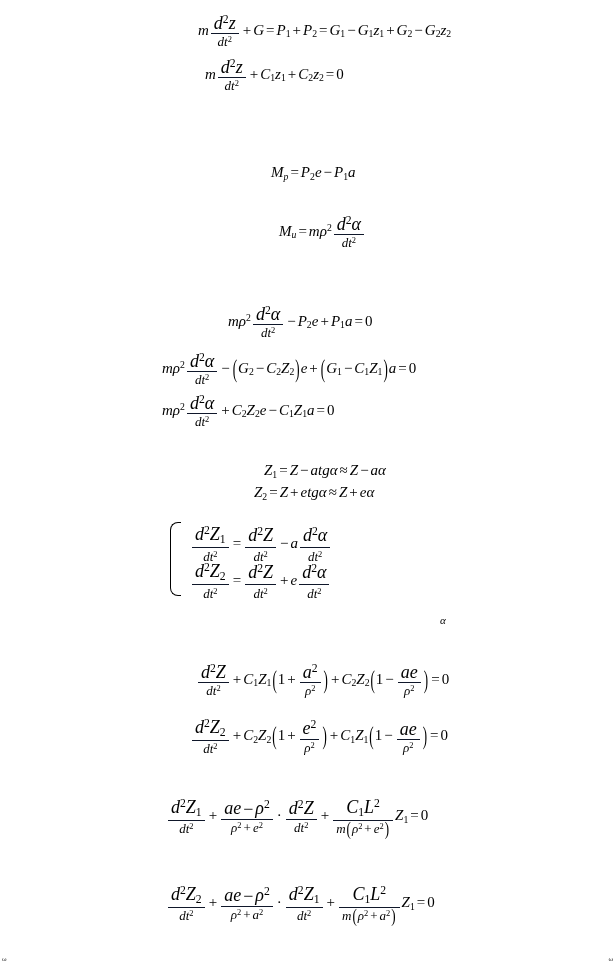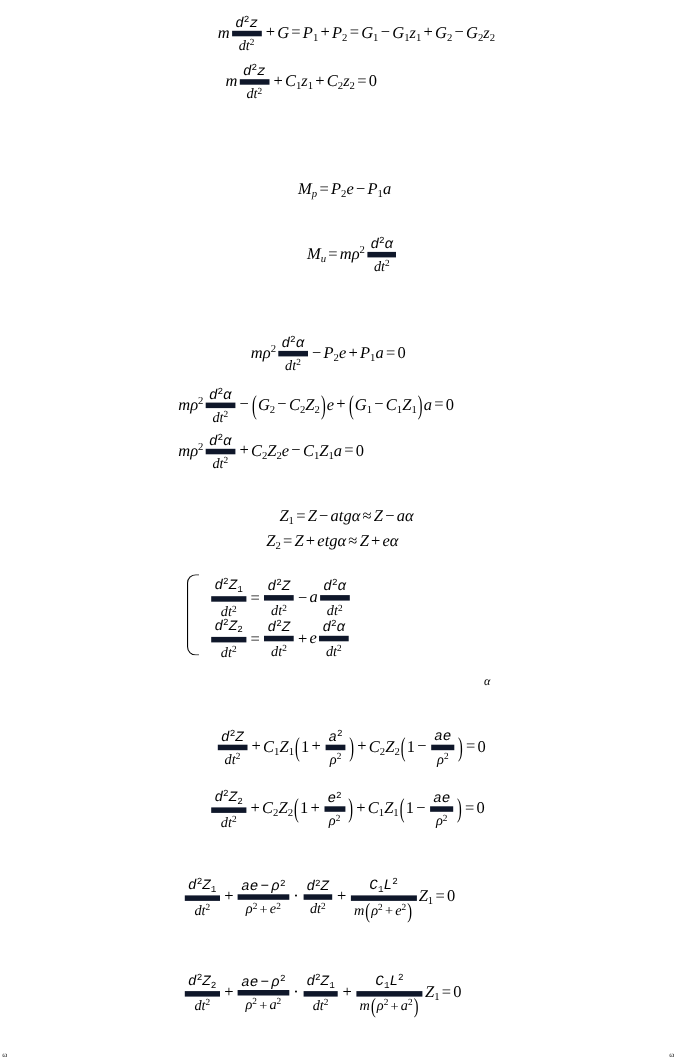--- a/index.html
+++ b/index.html
@@ -37,26 +37,25 @@
   .frac {
     display: inline-block;
     vertical-align: middle;
     text-align: center;
     position: relative;
     margin: 0 2px;
   }
   .frac .num {
     display: block;
     padding: 0 3px 1px 3px;
-    font-size: 13px;
-    font-family: Liberation Mono, monospace;
+    font-size: 18px;
   }
   .frac .den {
     display: block;
-    border-top: 5px solid #0f172a;
+    border-top: 1px solid #0f172a;
     padding: 1px 3px 0 3px;
     font-size: 13px;
   }
   sub {
     font-size: 0.65em;
     vertical-align: -0.28em;
     font-style: normal;
   }
   sup {
     font-size: 0.65em;
@@ -142,25 +141,25 @@
   </div>
 
   <div class="eq" style="left:162px; top:352px;">
     <span class="var">m</span><span class="var">ρ</span><sup>2</sup><span class="frac"><span class="num"><span class="var">d</span><sup>2</sup><span class="var">α</span></span><span class="den"><span class="var">dt</span><sup>2</sup></span></span><span class="op">−</span><span class="paren">(</span><span class="var">G</span><sub>2</sub><span class="op">−</span><span class="var">C</span><sub>2</sub><span class="var">Z</span><sub>2</sub><span class="paren">)</span><span class="var">e</span><span class="op">+</span><span class="paren">(</span><span class="var">G</span><sub>1</sub><span class="op">−</span><span class="var">C</span><sub>1</sub><span class="var">Z</span><sub>1</sub><span class="paren">)</span><span class="var">a</span><span class="op">=</span><span class="up">0</span>
   </div>
 
   <div class="eq" style="left:162px; top:394px;">
     <span class="var">m</span><span class="var">ρ</span><sup>2</sup><span class="frac"><span class="num"><span class="var">d</span><sup>2</sup><span class="var">α</span></span><span class="den"><span class="var">dt</span><sup>2</sup></span></span><span class="op">+</span><span class="var">C</span><sub>2</sub><span class="var">Z</span><sub>2</sub><span class="var">e</span><span class="op">−</span><span class="var">C</span><sub>1</sub><span class="var">Z</span><sub>1</sub><span class="var">a</span><span class="op">=</span><span class="up">0</span>
   </div>
 
-  <div class="eq" style="left:254px; top:463px;">
+  <div class="eq" style="left:264px; top:463px;">
     <span class="var">Z</span><sub>1</sub><span class="op">=</span><span class="var">Z</span><span class="op">−</span><span class="var">atg</span><span class="var">α</span><span class="op">≈</span><span class="var">Z</span><span class="op">−</span><span class="var">a</span><span class="var">α</span>
   </div>
 
-  <div class="eq" style="left:242px; top:485px;">
+  <div class="eq" style="left:254px; top:485px;">
     <span class="var">Z</span><sub>2</sub><span class="op">=</span><span class="var">Z</span><span class="op">+</span><span class="var">etg</span><span class="var">α</span><span class="op">≈</span><span class="var">Z</span><span class="op">+</span><span class="var">e</span><span class="var">α</span>
   </div>
 
   <div class="brace" style="left:170px; top:522px;">
     <div class="brace-shape"></div>
   </div>
 
   <div class="sysline" style="left:190px; top:524px;">
     <span class="frac"><span class="num"><span class="var">d</span><sup>2</sup><span class="var">Z</span><sub>1</sub></span><span class="den"><span class="var">dt</span><sup>2</sup></span></span><span class="op">=</span><span class="frac"><span class="num"><span class="var">d</span><sup>2</sup><span class="var">Z</span></span><span class="den"><span class="var">dt</span><sup>2</sup></span></span><span class="op">−</span><span class="var">a</span><span class="frac"><span class="num"><span class="var">d</span><sup>2</sup><span class="var">α</span></span><span class="den"><span class="var">dt</span><sup>2</sup></span></span>
   </div>

